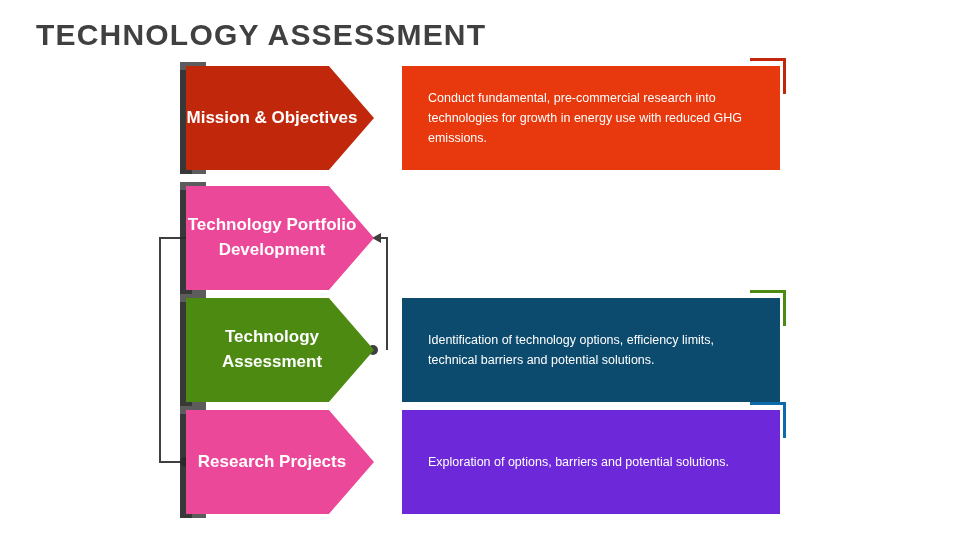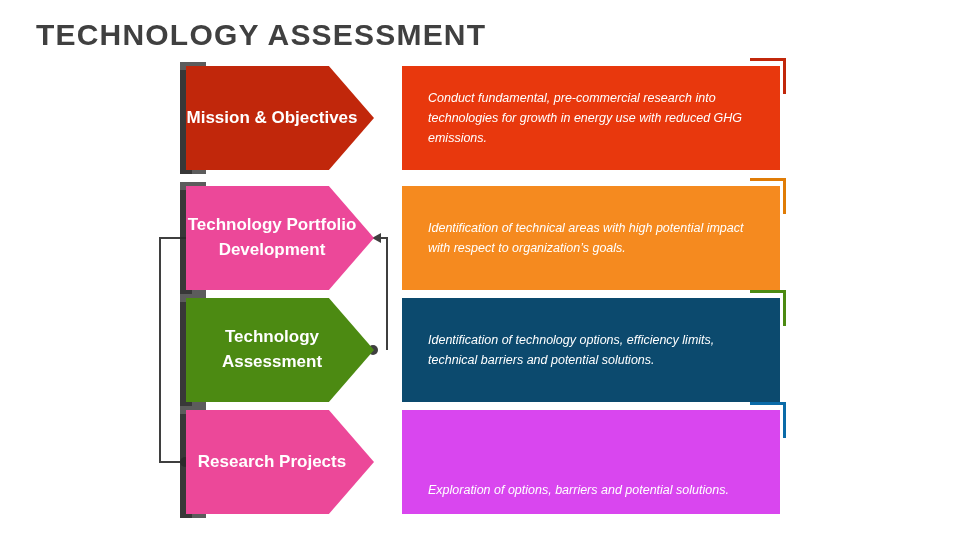--- a/index.html
+++ b/index.html
@@ -86,21 +86,21 @@
     width: 378px;
     height: 104px;
     box-sizing: border-box;
     padding: 14px 26px 14px 26px;
     color: #ffffff;
     font-size: 12.5px;
     line-height: 1.62;
     display: flex;
     align-items: center;
   }
-  .panel-text { display: block; font-style: italic; }
+  .panel-text { display: block; }
 
   
   .bracket {
     position: absolute;
     right: -6px;
     top: -8px;
     width: 44px;
     height: 44px;
   }
   .bracket span {
@@ -157,27 +157,20 @@
       </div>
     </div>
   </div>
 
   <div class="row" style="top:186px;">
     <div class="tab-shadow"></div>
     <div class="tab-edge"></div>
     <div class="arrow" style="background:#ec4899;">
       <span>Technology Portfolio Development</span>
     </div>
-    <div class="panel" style="background:#f58a1f;">
-      <span class="panel-text">Identification of technical areas with high potential impact with respect to organization’s goals.</span>
-      <div class="bracket">
-        <span class="b1" style="background:#e07c06;"></span>
-        <span class="b2" style="background:#e07c06;"></span>
-      </div>
-    </div>
   </div>
 
   <div class="row" style="top:298px;">
     <div class="tab-shadow"></div>
     <div class="tab-edge"></div>
     <div class="arrow" style="background:#4c8a12;">
       <span>Technology Assessment</span>
     </div>
     <div class="panel" style="background:#0c4a6e;">
       <span class="panel-text">Identification of technology  options, efficiency limits, technical barriers and potential solutions.</span>
@@ -187,21 +180,21 @@
       </div>
     </div>
   </div>
 
   <div class="row" style="top:410px;">
     <div class="tab-shadow"></div>
     <div class="tab-edge"></div>
     <div class="arrow" style="background:#ec4899;align-items:center;">
       <span>Research Projects</span>
     </div>
-    <div class="panel" style="background:#d946ef;align-items:flex-end;">
+    <div class="panel" style="background:#6d28d9;">
       <span class="panel-text">Exploration of options, barriers and potential solutions.</span>
       <div class="bracket">
         <span class="b1" style="background:#0a6ba8;"></span>
         <span class="b2" style="background:#0a6ba8;"></span>
       </div>
     </div>
   </div>
 
 </div>
 

